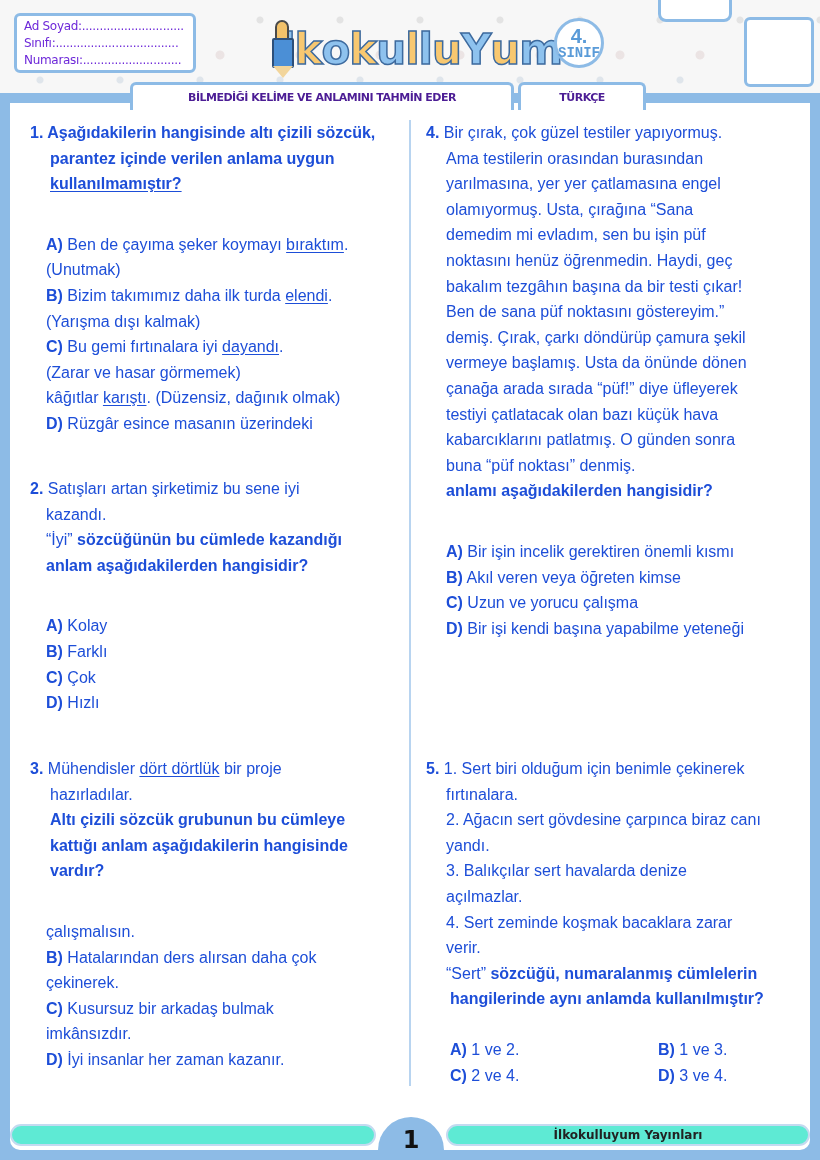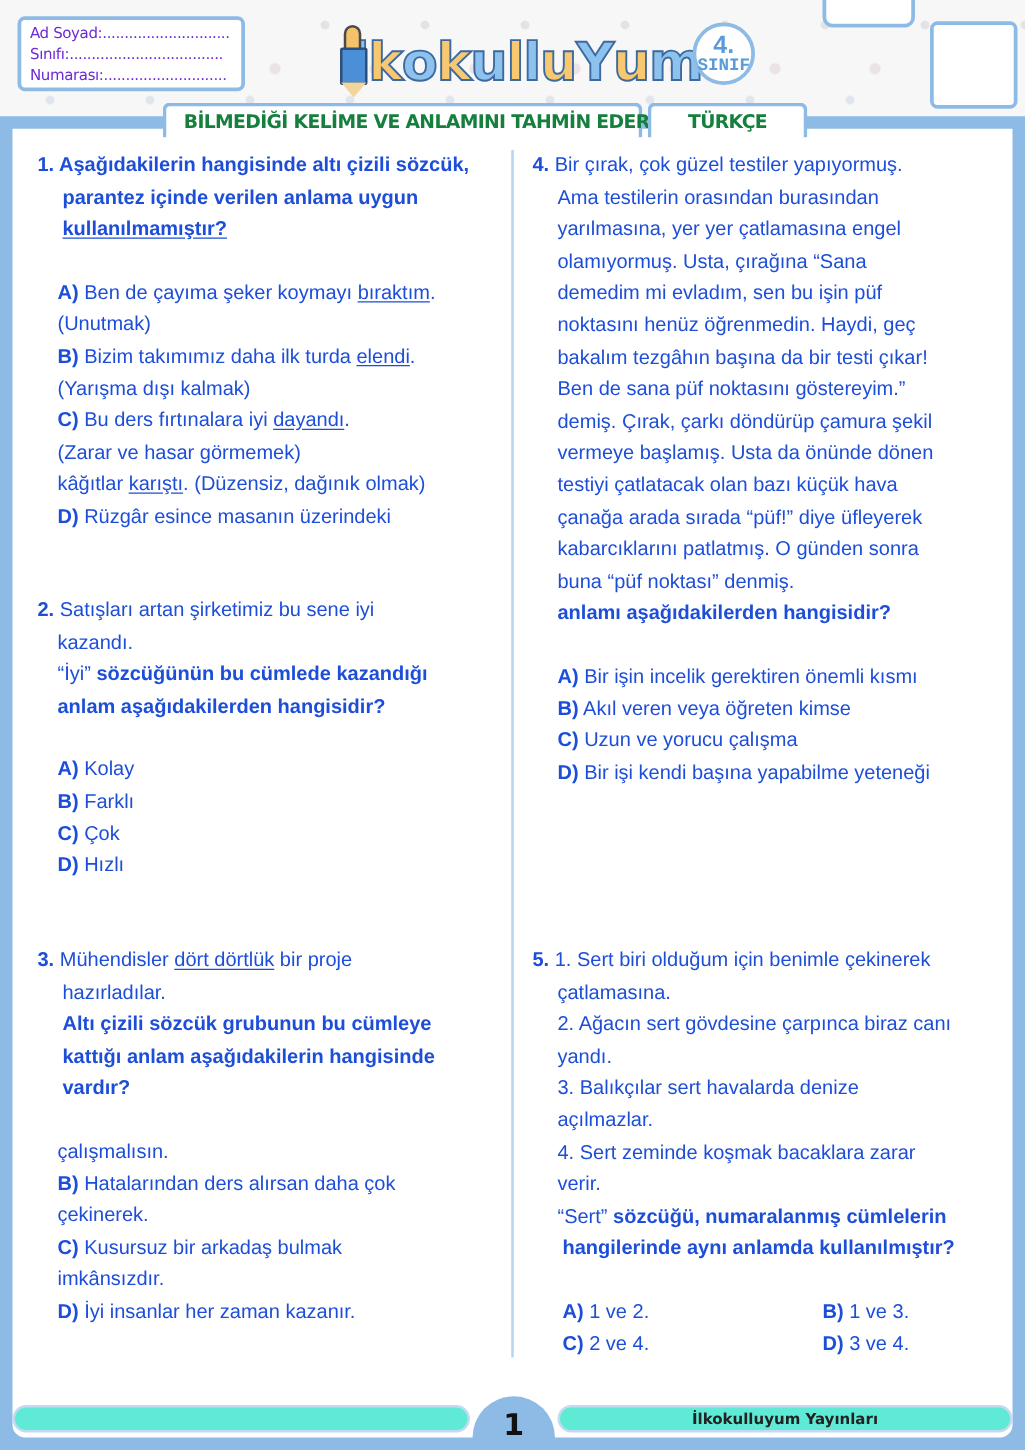--- a/index.html
+++ b/index.html
@@ -78,37 +78,37 @@
   .frame-inner {
     position: absolute; left: 10px; top: 10px; width: 800px; height: 1047px;
     background: #fff; border-radius: 0 0 10px 10px;
   }
 
   .title-bar {
     position: absolute; left: 130px; top: 82px; height: 28px; display: flex; gap: 4px;
   }
   .title-tab {
     background: #fff; border: 3px solid #8dbbe6; border-radius: 6px 6px 0 0; border-bottom: none;
-    color: #15803d; font-family: "DejaVu Sans", sans-serif; font-size: 15px; font-weight: bold;
+    color: #4c1d95; font-family: "DejaVu Sans", sans-serif; font-size: 11px; font-weight: bold;
     line-height: 25px; padding: 0 14px; letter-spacing: -0.5px; white-space: nowrap;
   }
   .title-tab.topic { width: 384px; text-align: center; }
   .title-tab.subject { width: 128px; text-align: center; }
 
   .divider {
     position: absolute; left: 409px; top: 120px; width: 2px; height: 966px;
     background: #b8d4f0;
   }
 
   
   .q { position: absolute; font-size: 16px; line-height: 25.6px; color: #1d4ed8; }
   .q b, .q .b { font-weight: bold; }
   .q .u { text-decoration: underline; text-underline-offset: 2px; }
   .q .indent { padding-left: 20px; }
-  .q .opts { margin-top: 25px; padding-left: 16px; }
+  .q .opts { margin-top: 35px; padding-left: 16px; }
   .q p { white-space: nowrap; }
 
   .q1 { left: 30px; top: 120px; width: 370px; }
   .q2 { left: 30px; top: 476px; width: 370px; }
   .q3 { left: 30px; top: 756px; width: 370px; }
   .q4 { left: 426px; top: 120px; width: 380px; }
   .q5 { left: 426px; top: 756px; width: 380px; }
 
   .grid-opts { display: grid; grid-template-columns: 208px 130px; padding-left: 24px; margin-top: 25px; }
 
@@ -179,21 +179,21 @@
 
 <div class="q q1">
   <p class="b"><span>1.</span> <span>Aşağıdakilerin hangisinde altı çizili sözcük,</span></p>
   <p class="b indent">parantez içinde verilen anlama uygun</p>
   <p class="b indent"><span class="u">kullanılmamıştır?</span></p>
   <div class="opts">
     <p><b>A)</b> <span>Ben de çayıma şeker koymayı </span><span class="u">bıraktım</span><span>.</span></p>
     <p>(Unutmak)</p>
     <p><b>B)</b> <span>Bizim takımımız daha ilk turda </span><span class="u">elendi</span><span>.</span></p>
     <p>(Yarışma dışı kalmak)</p>
-    <p><b>C)</b> <span>Bu ders fırtınalara iyi </span><span class="u">dayandı</span><span>.</span></p>
+    <p><b>C)</b> <span>Bu gemi fırtınalara iyi </span><span class="u">dayandı</span><span>.</span></p>
     <p>(Zarar ve hasar görmemek)</p>
     <p><span>kâğıtlar </span><span class="u">karıştı</span><span>. (Düzensiz, dağınık olmak)</span></p>
     <p><b>D)</b> <span>Rüzgâr esince masanın üzerindeki</span></p>
   </div>
 </div>
 
 <div class="q q2">
   <p><b>2.</b> <span>Satışları artan şirketimiz bu sene iyi</span></p>
   <p class="indent" style="padding-left:16px">kazandı.</p>
   <p style="padding-left:16px"><span>“İyi”</span><b> sözcüğünün bu cümlede kazandığı</b></p>
@@ -226,36 +226,36 @@
   <p><b>4.</b> <span>Bir çırak, çok güzel testiler yapıyormuş.</span></p>
   <p class="indent">Ama testilerin orasından burasından</p>
   <p class="indent">yarılmasına, yer yer çatlamasına engel</p>
   <p class="indent">olamıyormuş. Usta, çırağına “Sana</p>
   <p class="indent">demedim mi evladım, sen bu işin püf</p>
   <p class="indent">noktasını henüz öğrenmedin. Haydi, geç</p>
   <p class="indent">bakalım tezgâhın başına da bir testi çıkar!</p>
   <p class="indent">Ben de sana püf noktasını göstereyim.”</p>
   <p class="indent">demiş. Çırak, çarkı döndürüp çamura şekil</p>
   <p class="indent">vermeye başlamış. Usta da önünde dönen</p>
+  <p class="indent">çanağa arada sırada “püf!” diye üfleyerek</p>
   <p class="indent">testiyi çatlatacak olan bazı küçük hava</p>
-  <p class="indent">çanağa arada sırada “püf!” diye üfleyerek</p>
   <p class="indent">kabarcıklarını patlatmış. O günden sonra</p>
   <p class="indent">buna “püf noktası” denmiş.</p>
   <p class="b indent">anlamı aşağıdakilerden hangisidir?</p>
   <div class="opts" style="padding-left:20px">
     <p><b>A)</b> <span>Bir işin incelik gerektiren önemli kısmı</span></p>
     <p><b>B)</b> <span>Akıl veren veya öğreten kimse</span></p>
     <p><b>C)</b> <span>Uzun ve yorucu çalışma</span></p>
     <p><b>D)</b> <span>Bir işi kendi başına yapabilme yeteneği</span></p>
   </div>
 </div>
 
 <div class="q q5">
   <p><b>5.</b> <span>1. Sert biri olduğum için benimle çekinerek</span></p>
-  <p class="indent">çatlamasına.</p>
+  <p class="indent">fırtınalara.</p>
   <p class="indent">2. Ağacın sert gövdesine çarpınca biraz canı</p>
   <p class="indent">yandı.</p>
   <p class="indent">3. Balıkçılar sert havalarda denize</p>
   <p class="indent">açılmazlar.</p>
   <p class="indent">4. Sert zeminde koşmak bacaklara zarar</p>
   <p class="indent">verir.</p>
   <p class="indent"><span>“Sert”</span><b> sözcüğü, numaralanmış cümlelerin</b></p>
   <p class="b" style="padding-left:24px">hangilerinde aynı anlamda kullanılmıştır?</p>
   <div class="grid-opts">
     <p><b>A)</b> <span>1 ve 2.</span></p>

